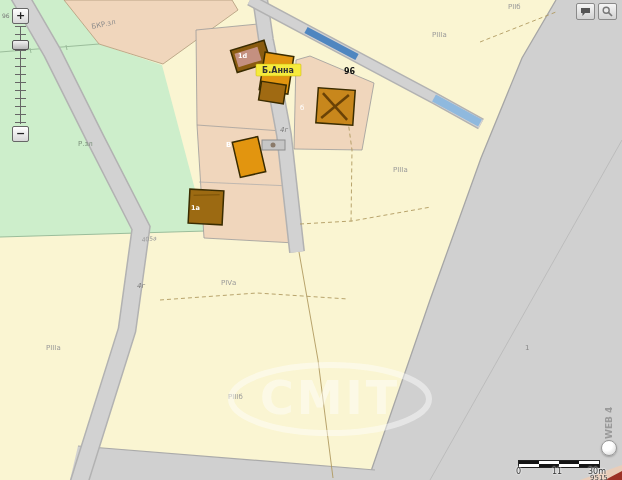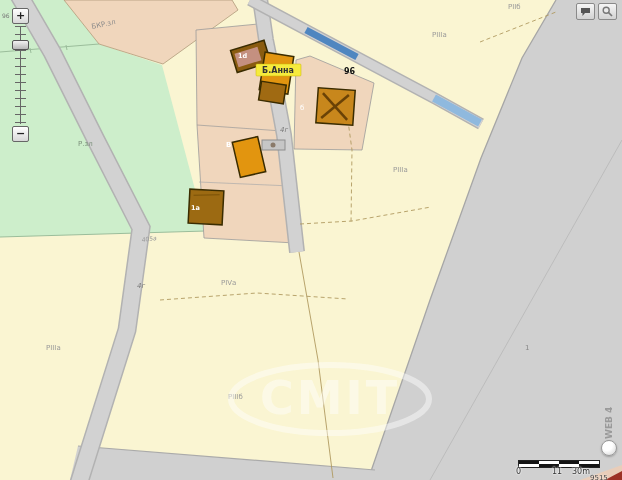--- a/index.html
+++ b/index.html
@@ -22,21 +22,21 @@
   .topbtns{position:absolute;right:5px;top:3px;display:flex;gap:3px;z-index:5;}
   .tbtn{width:17px;height:15px;border:1px solid #8a8a8a;border-radius:2px;
         background:linear-gradient(#f6f6f6,#d2d2d2);display:flex;align-items:center;justify-content:center;cursor:pointer;}
   
   .scalebar{position:absolute;left:516px;top:458px;width:100px;height:22px;z-index:5;font-size:8px;color:#333;}
   .sbar{position:absolute;left:2px;top:2px;width:80px;height:6px;border:1px solid #222;background:#fff;}
   .srow{display:flex;height:3px;}
   .scell{width:20px;height:3px;}
   .sb{background:#151515;} .sw{background:#ffffff;}
   .slab{position:absolute;top:9px;text-shadow:0 0 2px #fff,0 0 2px #fff;}
-  .slab.l0{left:0;} .slab.l15{left:36px;} .slab.l30{left:56px;}
+  .slab.l0{left:0;} .slab.l15{left:36px;} .slab.l30{left:72px;}
   .scode{position:absolute;top:16px;left:74px;font-size:7px;color:#444;text-shadow:0 0 2px #fff;}
   
   .pinmarker{position:absolute;left:601px;top:440px;width:14px;height:14px;border-radius:50%;
              border:1px solid #9a9a9a;background:radial-gradient(circle at 35% 30%,#ffffff 40%,#cfcfcf);
              box-shadow:0 1px 2px rgba(0,0,0,.25);z-index:4;}
   .corner-pink{position:absolute;right:0;bottom:0;width:42px;height:15px;background:#e9cdb9;
                clip-path:polygon(100% 0,100% 100%,0 100%);z-index:3;}
   .corner-red{position:absolute;right:0;bottom:0;width:17px;height:9px;background:#9c3126;
               clip-path:polygon(100% 0,100% 100%,0 100%);z-index:4;}
 </style>

